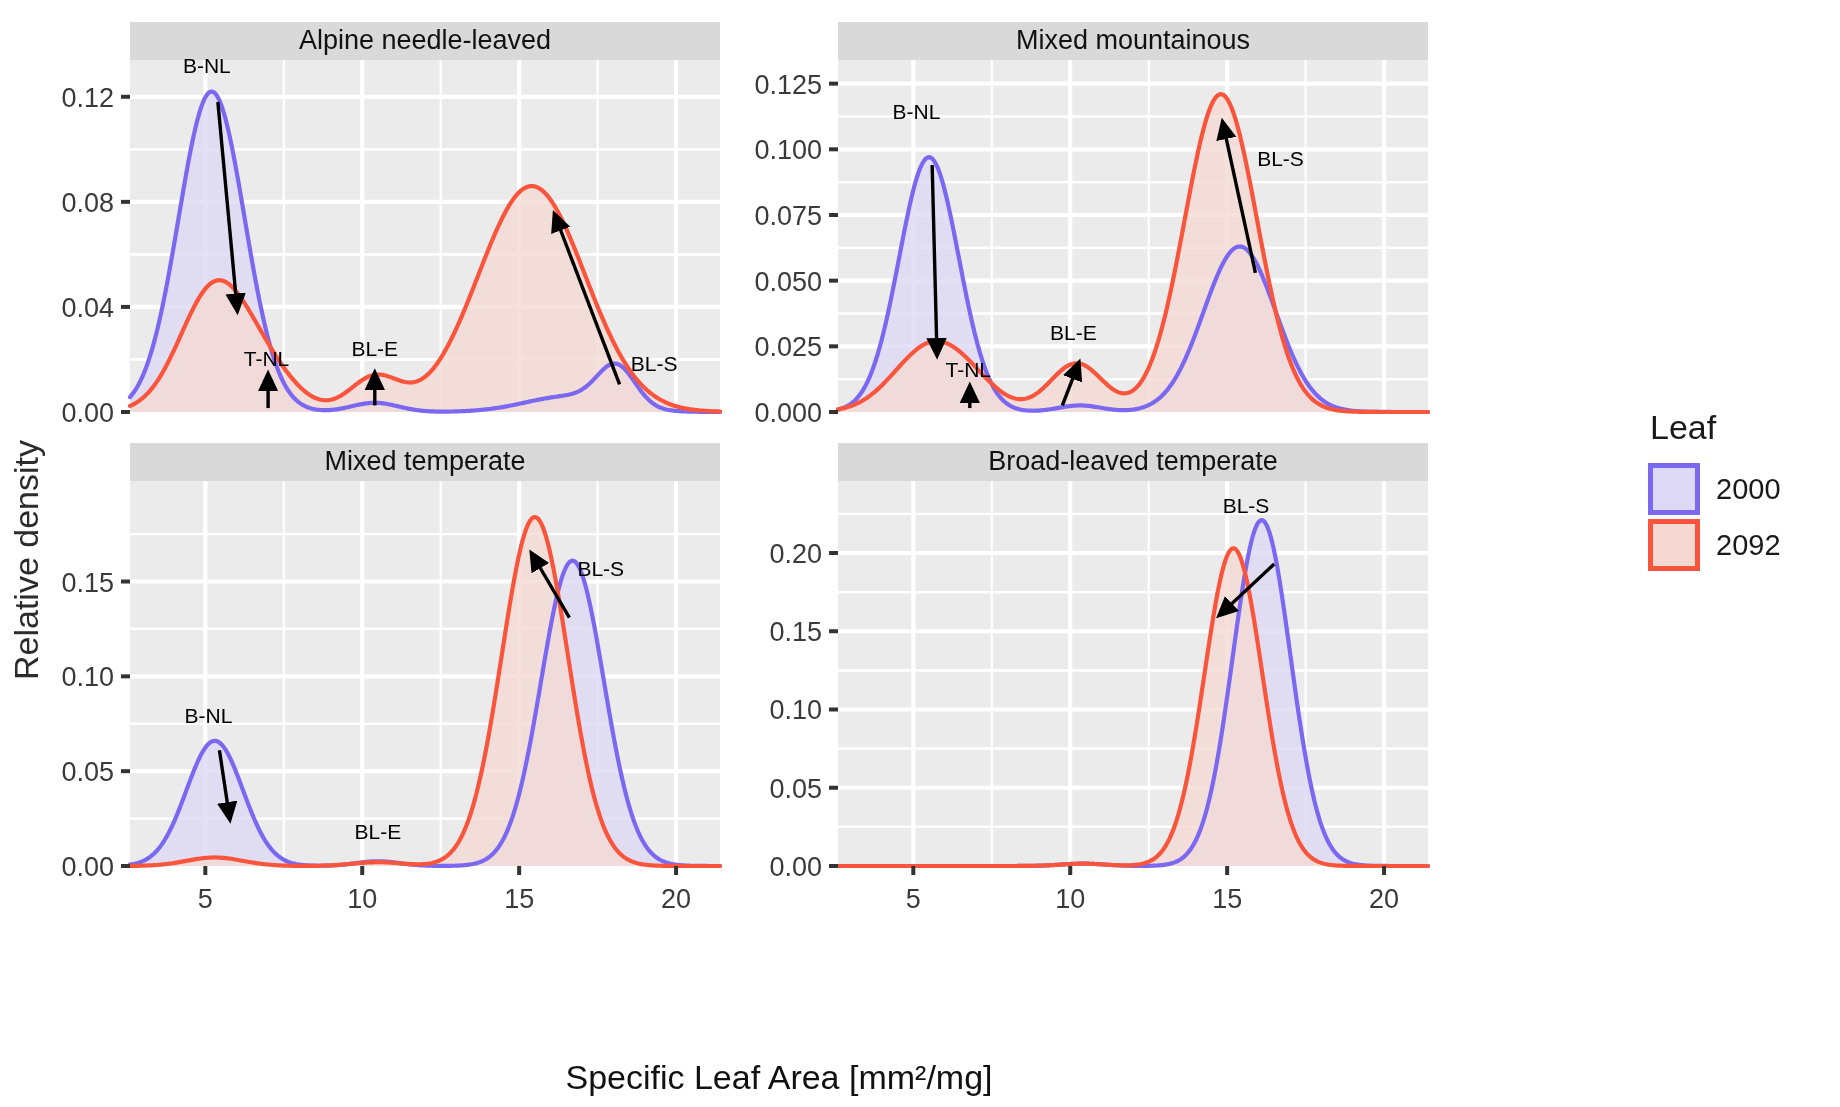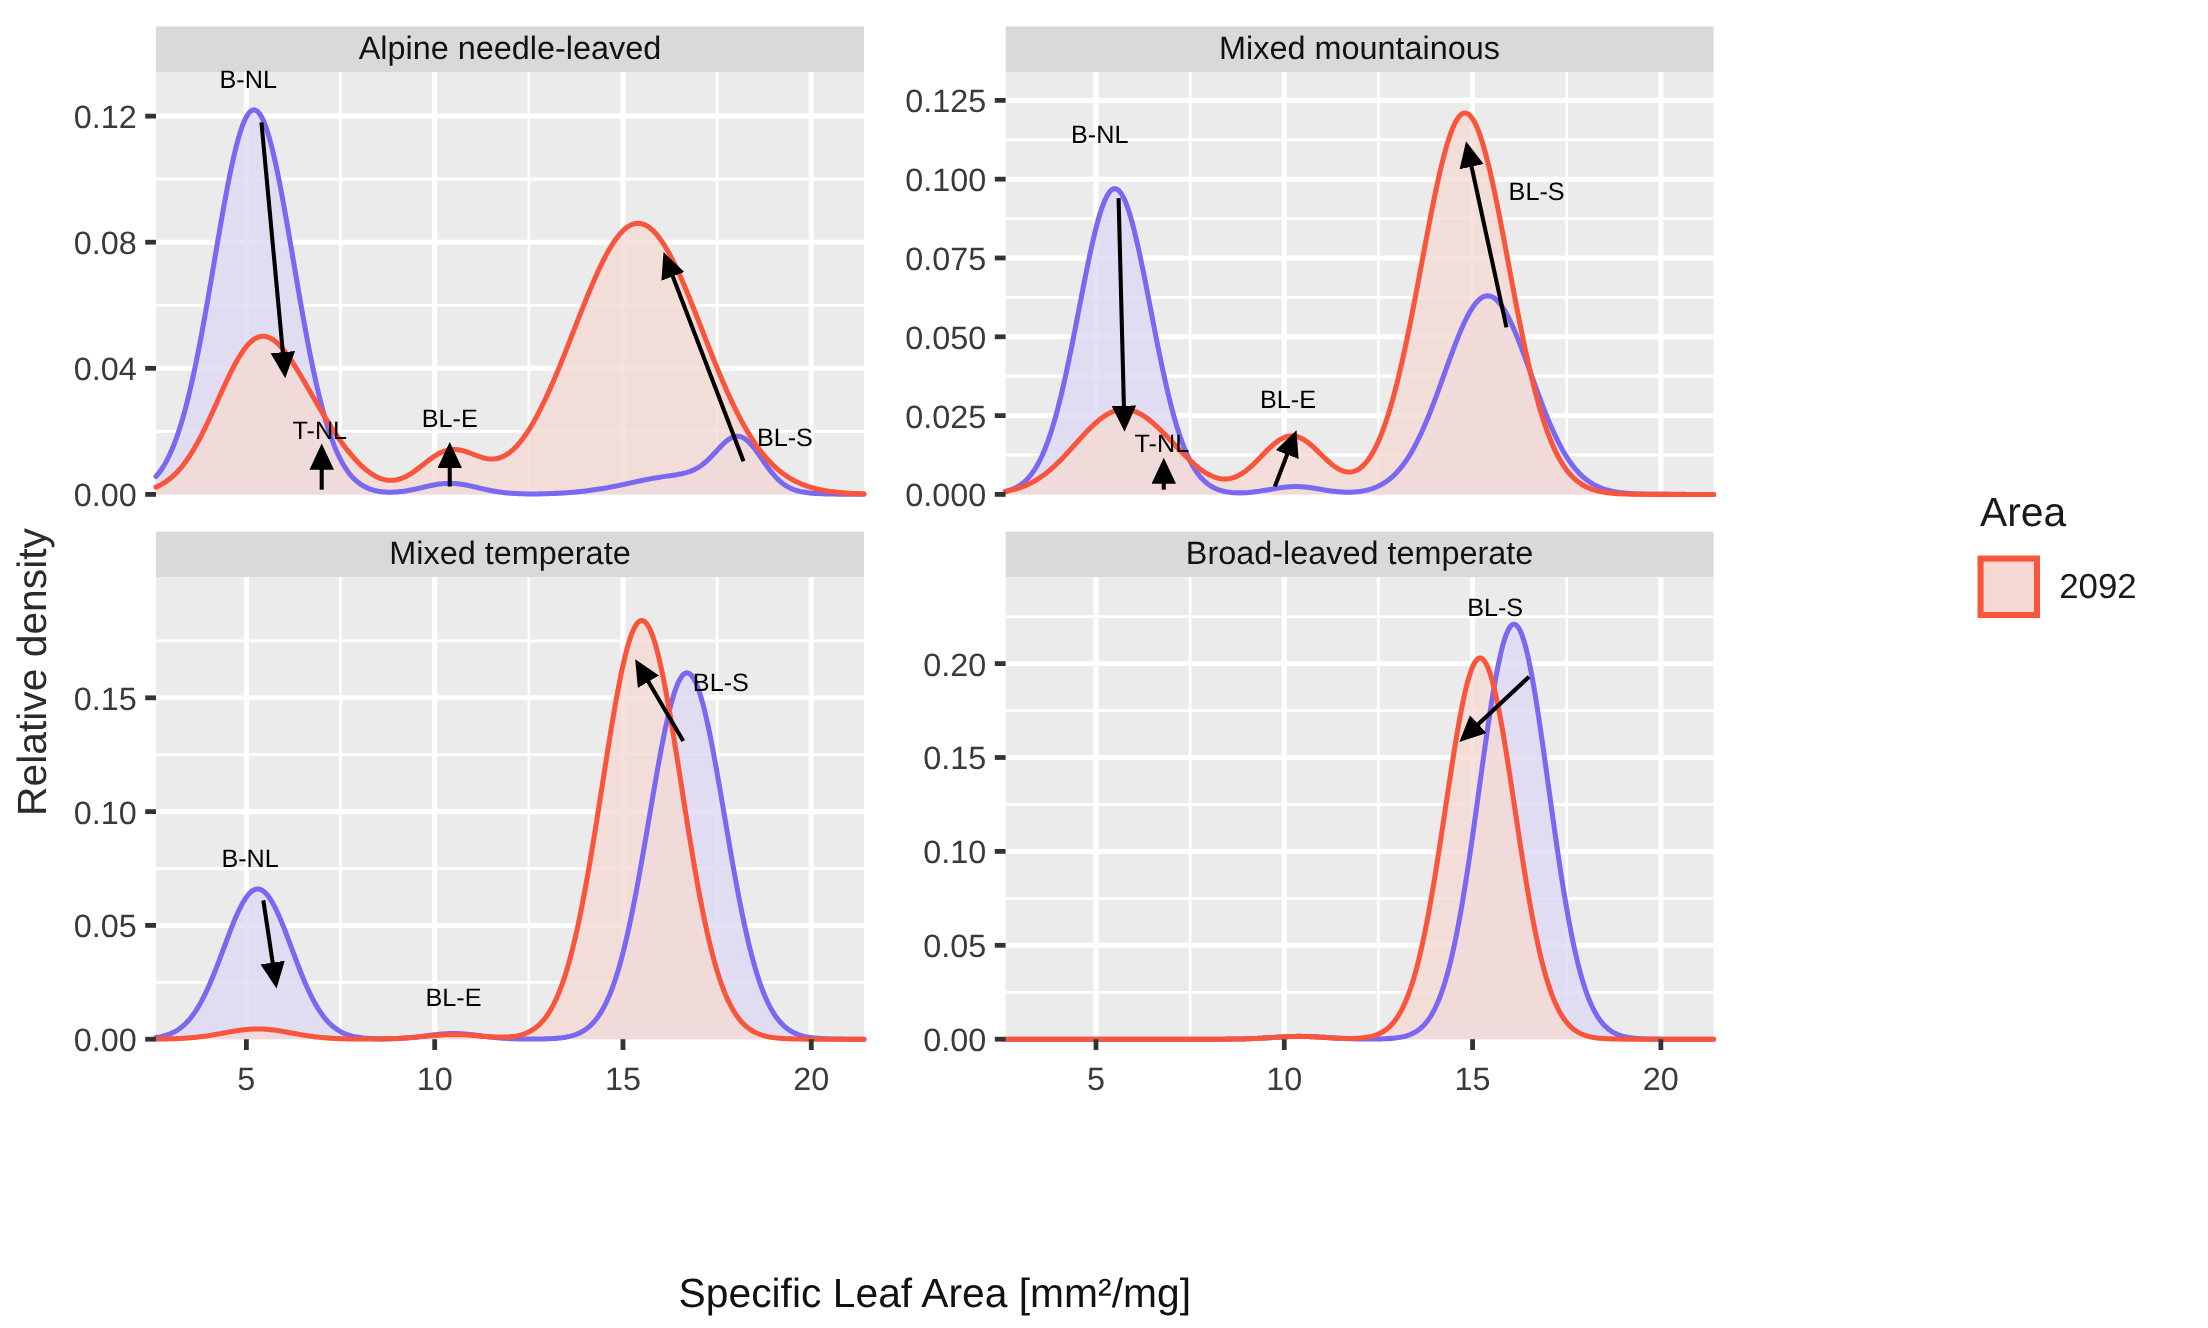--- a/index.html
+++ b/index.html
@@ -215,19 +215,23 @@
         <line x1="1227.148936170213" y1="866" x2="1227.148936170213" y2="875" stroke="#333" stroke-width="4"></line>
         <text x="1227.148936170213" y="908" class="tick-text" text-anchor="middle">15</text>
         <line x1="1384.0638297872342" y1="866" x2="1384.0638297872342" y2="875" stroke="#333" stroke-width="4"></line>
         <text x="1384.0638297872342" y="908" class="tick-text" text-anchor="middle">20</text>
       </g>
       <text x="38" y="560" class="ylab-text" text-anchor="middle" transform="rotate(-90 38 560)">Relative density</text>
       <text x="779" y="1089" class="axis-title" text-anchor="middle">Specific Leaf Area [mm²/mg]</text>
     </svg>
 
   <div id="legend-layer" style="position:absolute;left:1648px;top:408px;width:190px;">
-      <div class="legend-title" style="margin: 0px 0px 16px 2px; font-size: 34px;">Area</div>
+      <div class="legend-title" style="margin: 0px 0px 16px 2px; font-size: 34px;">Leaf</div>
+      <div style="display: flex; align-items: center; gap: 16px; margin-bottom: 4px;">
+        <div style="width: 52px; height: 52px; background: rgb(220, 216, 245); border: 5px solid rgb(123, 104, 240); box-sizing: border-box;"></div>
+        <div class="legend-text">2000</div>
+      </div>
       <div style="display: flex; align-items: center; gap: 16px; margin-bottom: 4px;">
         <div style="width: 52px; height: 52px; background: rgb(245, 216, 210); border: 5px solid rgb(249, 85, 60); box-sizing: border-box;"></div>
         <div class="legend-text">2092</div>
       </div>
     </div>
 </div>
 
 </body></html>

